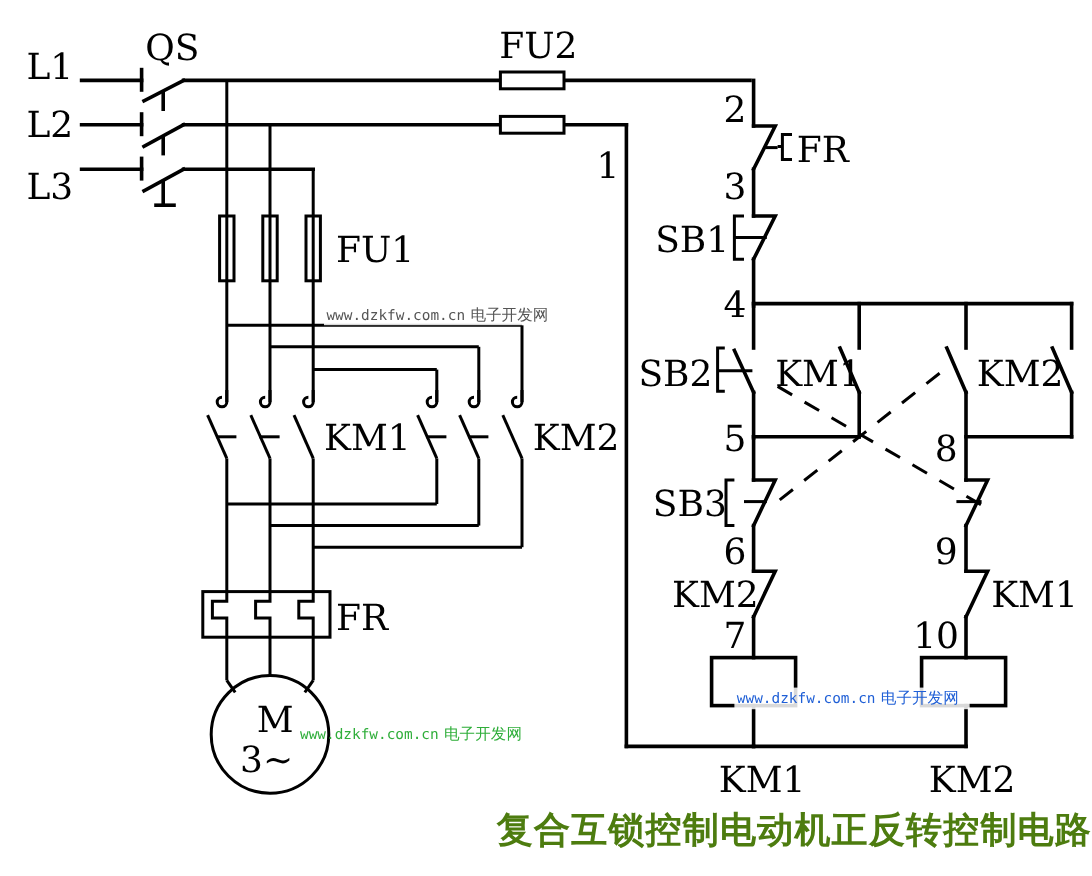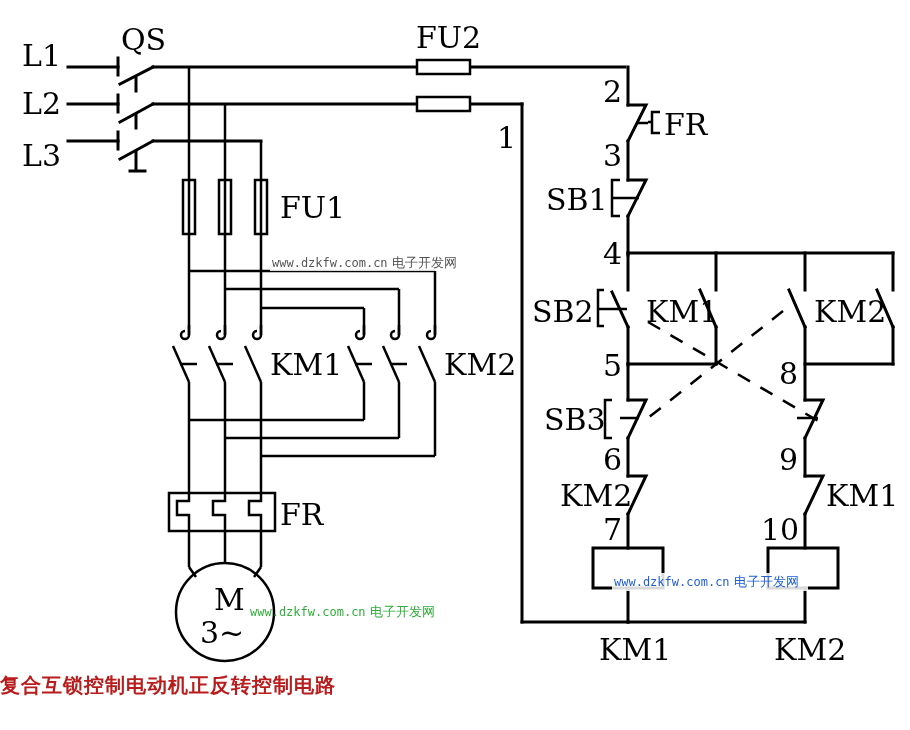--- a/index.html
+++ b/index.html
@@ -4,22 +4,22 @@
 <style>
   html, body { margin: 0; padding: 0; background: #ffffff; }
   body { width: 910px; height: 730px; position: relative; overflow: hidden; }
   svg { position: absolute; left: 0; top: 0; }
   .w { stroke: #000; stroke-width: 3; fill: none; stroke-linecap: square; }
   .wt { stroke: #000; stroke-width: 2.5; fill: none; }
   .dash { stroke: #000; stroke-width: 2.5; fill: none; stroke-dasharray: 14 12; }
   .lbl { font-family: "DejaVu Serif", "Liberation Serif", serif; font-size: 30px; fill: #000; }
   .wm { font-family: "DejaVu Sans Mono", "Liberation Mono", monospace; font-size: 12px; }
   .wmcn { font-family: "DejaVu Sans", sans-serif; font-size: 13px; }
-  .title { position: absolute; left: 0; width: 910px; top: 672px; text-align: left;
-           font-family: "DejaVu Sans", sans-serif; font-size: 20px; font-weight: bold; color: #b91c1c; letter-spacing: 1px; }
+  .title { position: absolute; left: 0; width: 910px; top: 672px; text-align: right;
+           font-family: "DejaVu Sans", sans-serif; font-size: 30px; font-weight: bold; color: #4d7c0f; letter-spacing: 1px; }
 </style>
 </head>
 <body>
 
 <svg width="910" height="730" viewBox="0 0 910 730">
 
   <text class="lbl" x="22" y="66">L1</text>
   <text class="lbl" x="22" y="114">L2</text>
   <text class="lbl" x="22" y="166">L3</text>
   <text class="lbl" x="121" y="50">QS</text>

